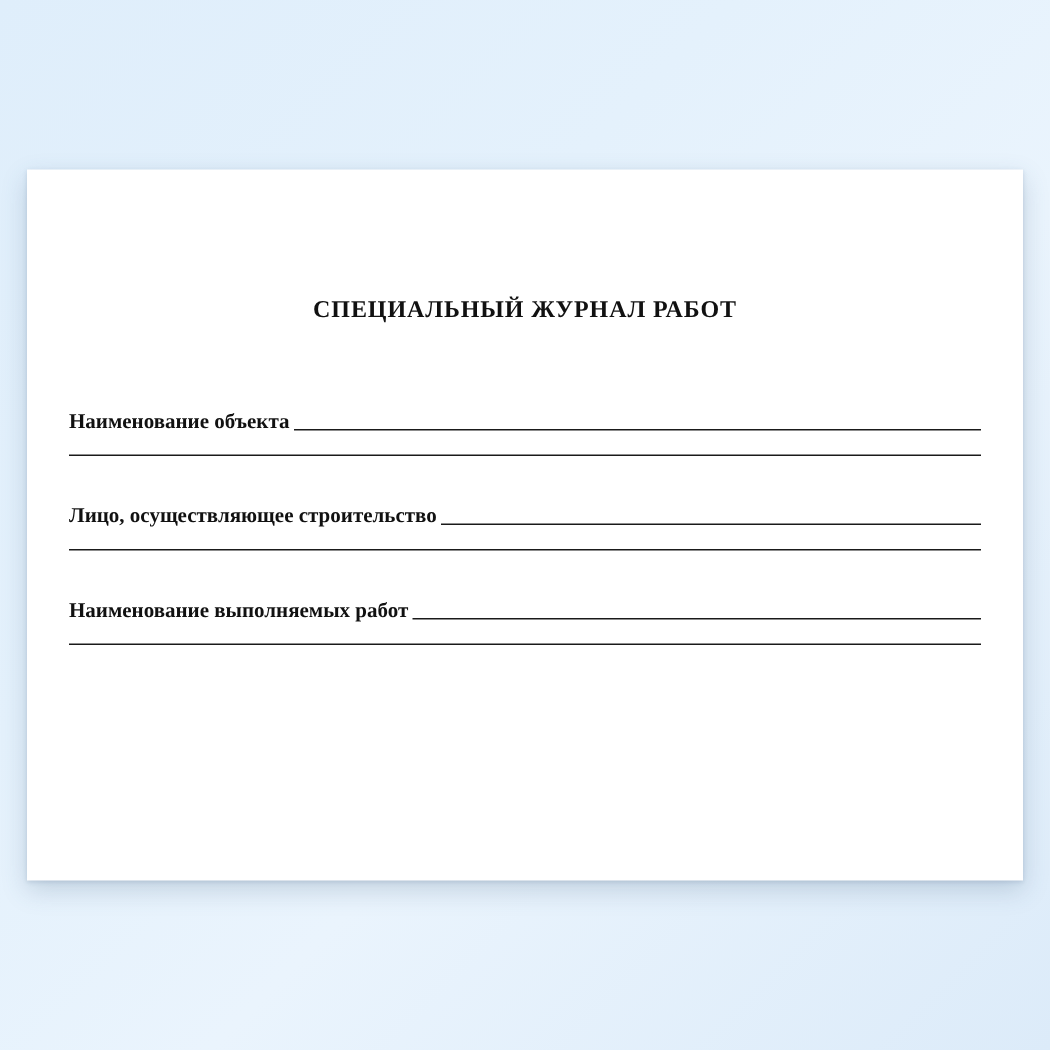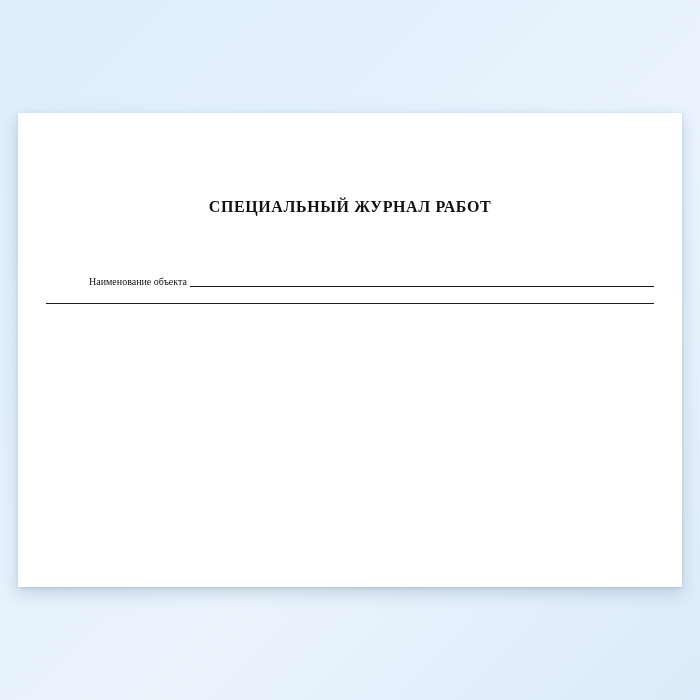--- a/index.html
+++ b/index.html
@@ -58,26 +58,25 @@
   .field-block.b2 { top: 226px; }
   .field-block.b3 { top: 289px; }
 
   .field-row {
     display: flex;
     align-items: flex-end;
     white-space: nowrap;
   }
   .field-label {
     font-family: "Liberation Serif", serif;
-    font-weight: normal;
-    font-size: 10px;
+    font-weight: bold;
+    font-size: 14px;
     color: #111111;
     line-height: 11px;
     padding-right: 3px;
-    margin-left: 43px;
   }
   .field-rule {
     flex: 1 1 auto;
     border-bottom: 1px solid #1a1a1a;
     height: 9px;
   }
   .field-rule-full {
     margin-top: 15px;
     border-bottom: 1px solid #1a1a1a;
     height: 1px;
@@ -94,18 +93,32 @@
       <div class="doc-title">СПЕЦИАЛЬНЫЙ ЖУРНАЛ РАБОТ</div>
 
       <div class="field-block b1">
         <div class="field-row">
           <span class="field-label">Наименование объекта</span>
           <span class="field-rule"></span>
         </div>
         <div class="field-rule-full"></div>
       </div>
 
+      <div class="field-block b2">
+        <div class="field-row">
+          <span class="field-label">Лицо, осуществляющее строительство</span>
+          <span class="field-rule"></span>
+        </div>
+        <div class="field-rule-full"></div>
+      </div>
 
+      <div class="field-block b3">
+        <div class="field-row">
+          <span class="field-label">Наименование выполняемых работ</span>
+          <span class="field-rule"></span>
+        </div>
+        <div class="field-rule-full"></div>
+      </div>
 
     </div>
   </div>
 
 </div>
 
 </body></html>

